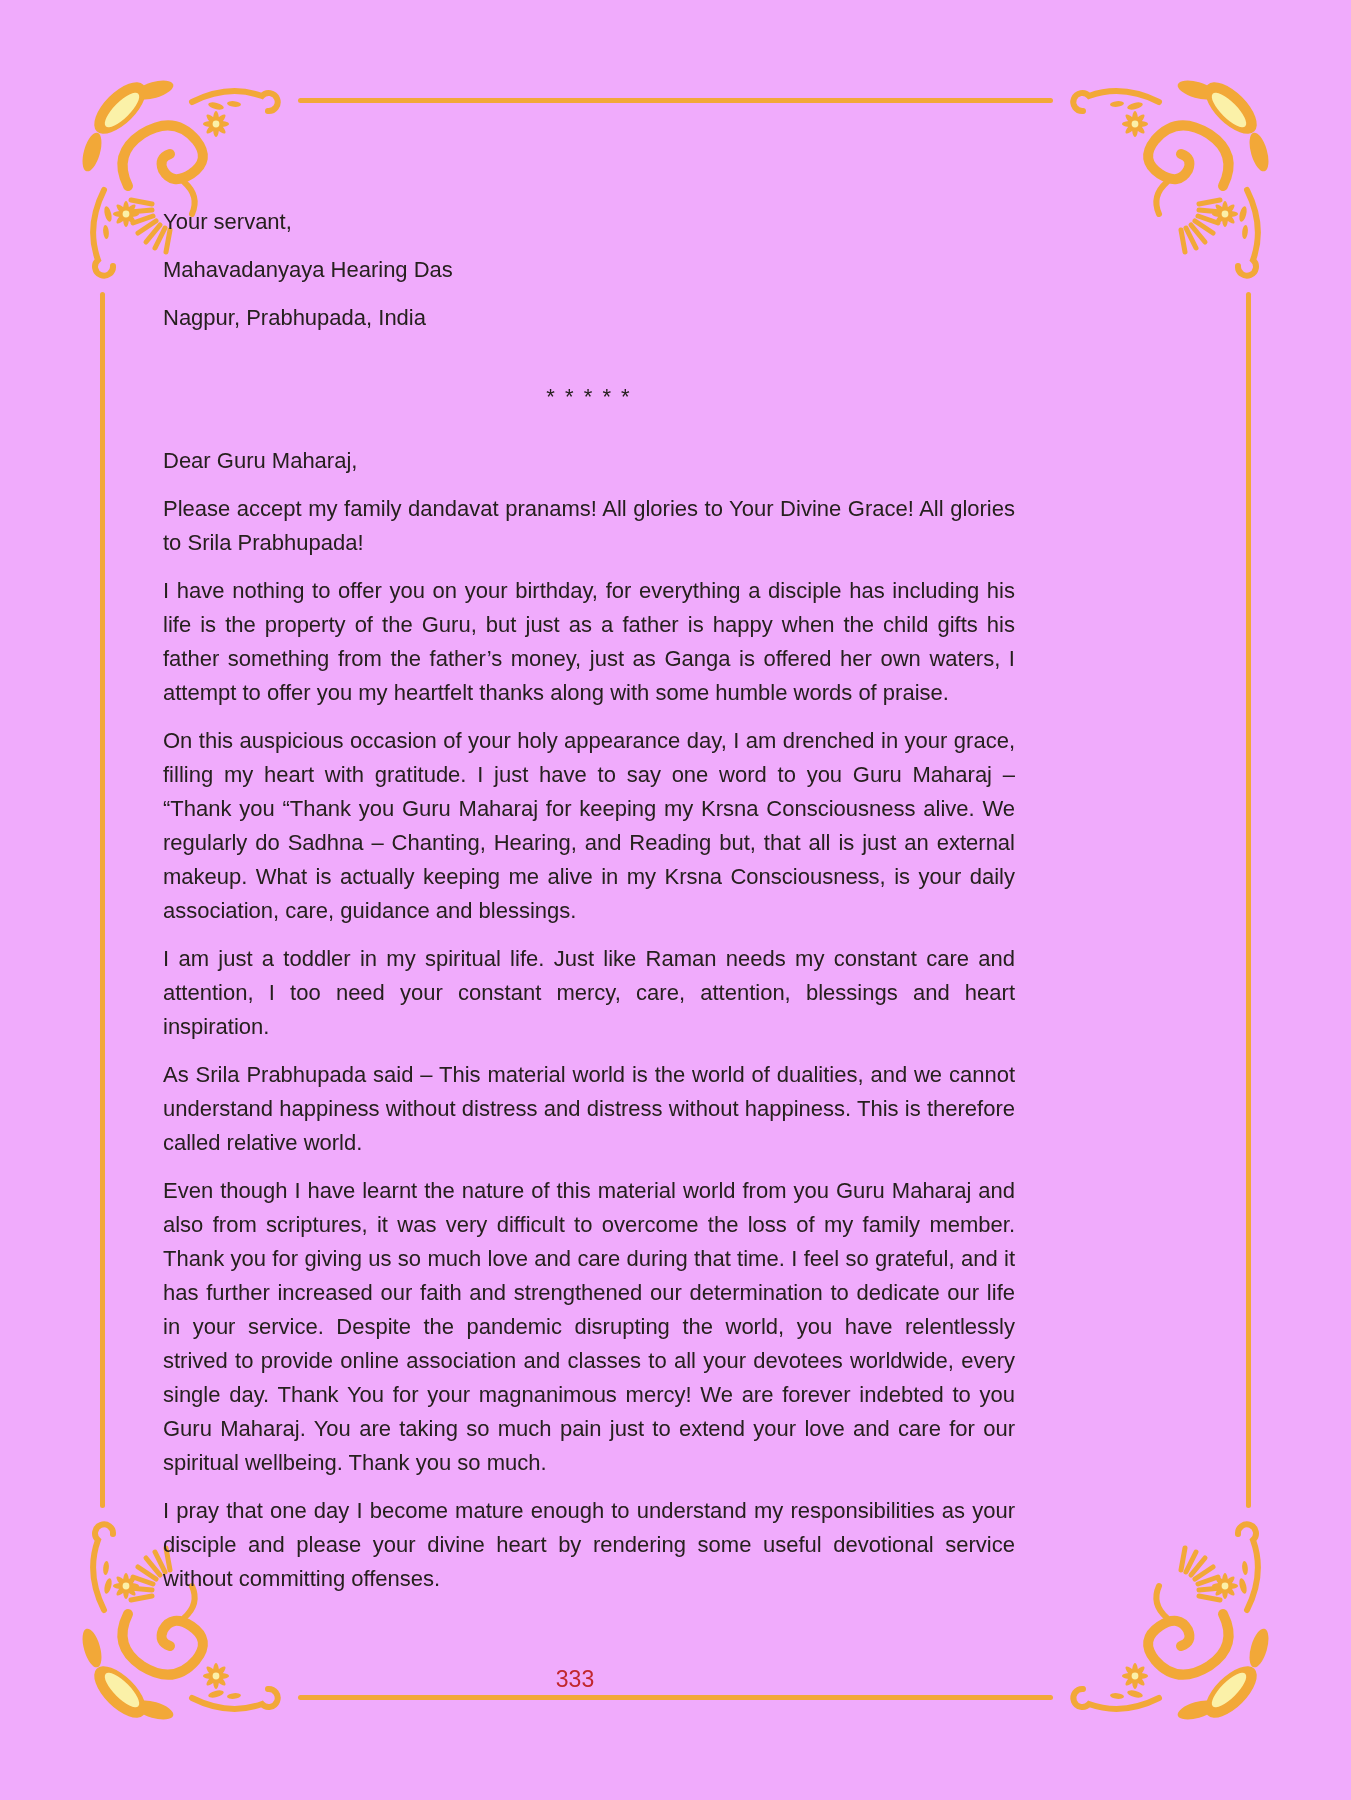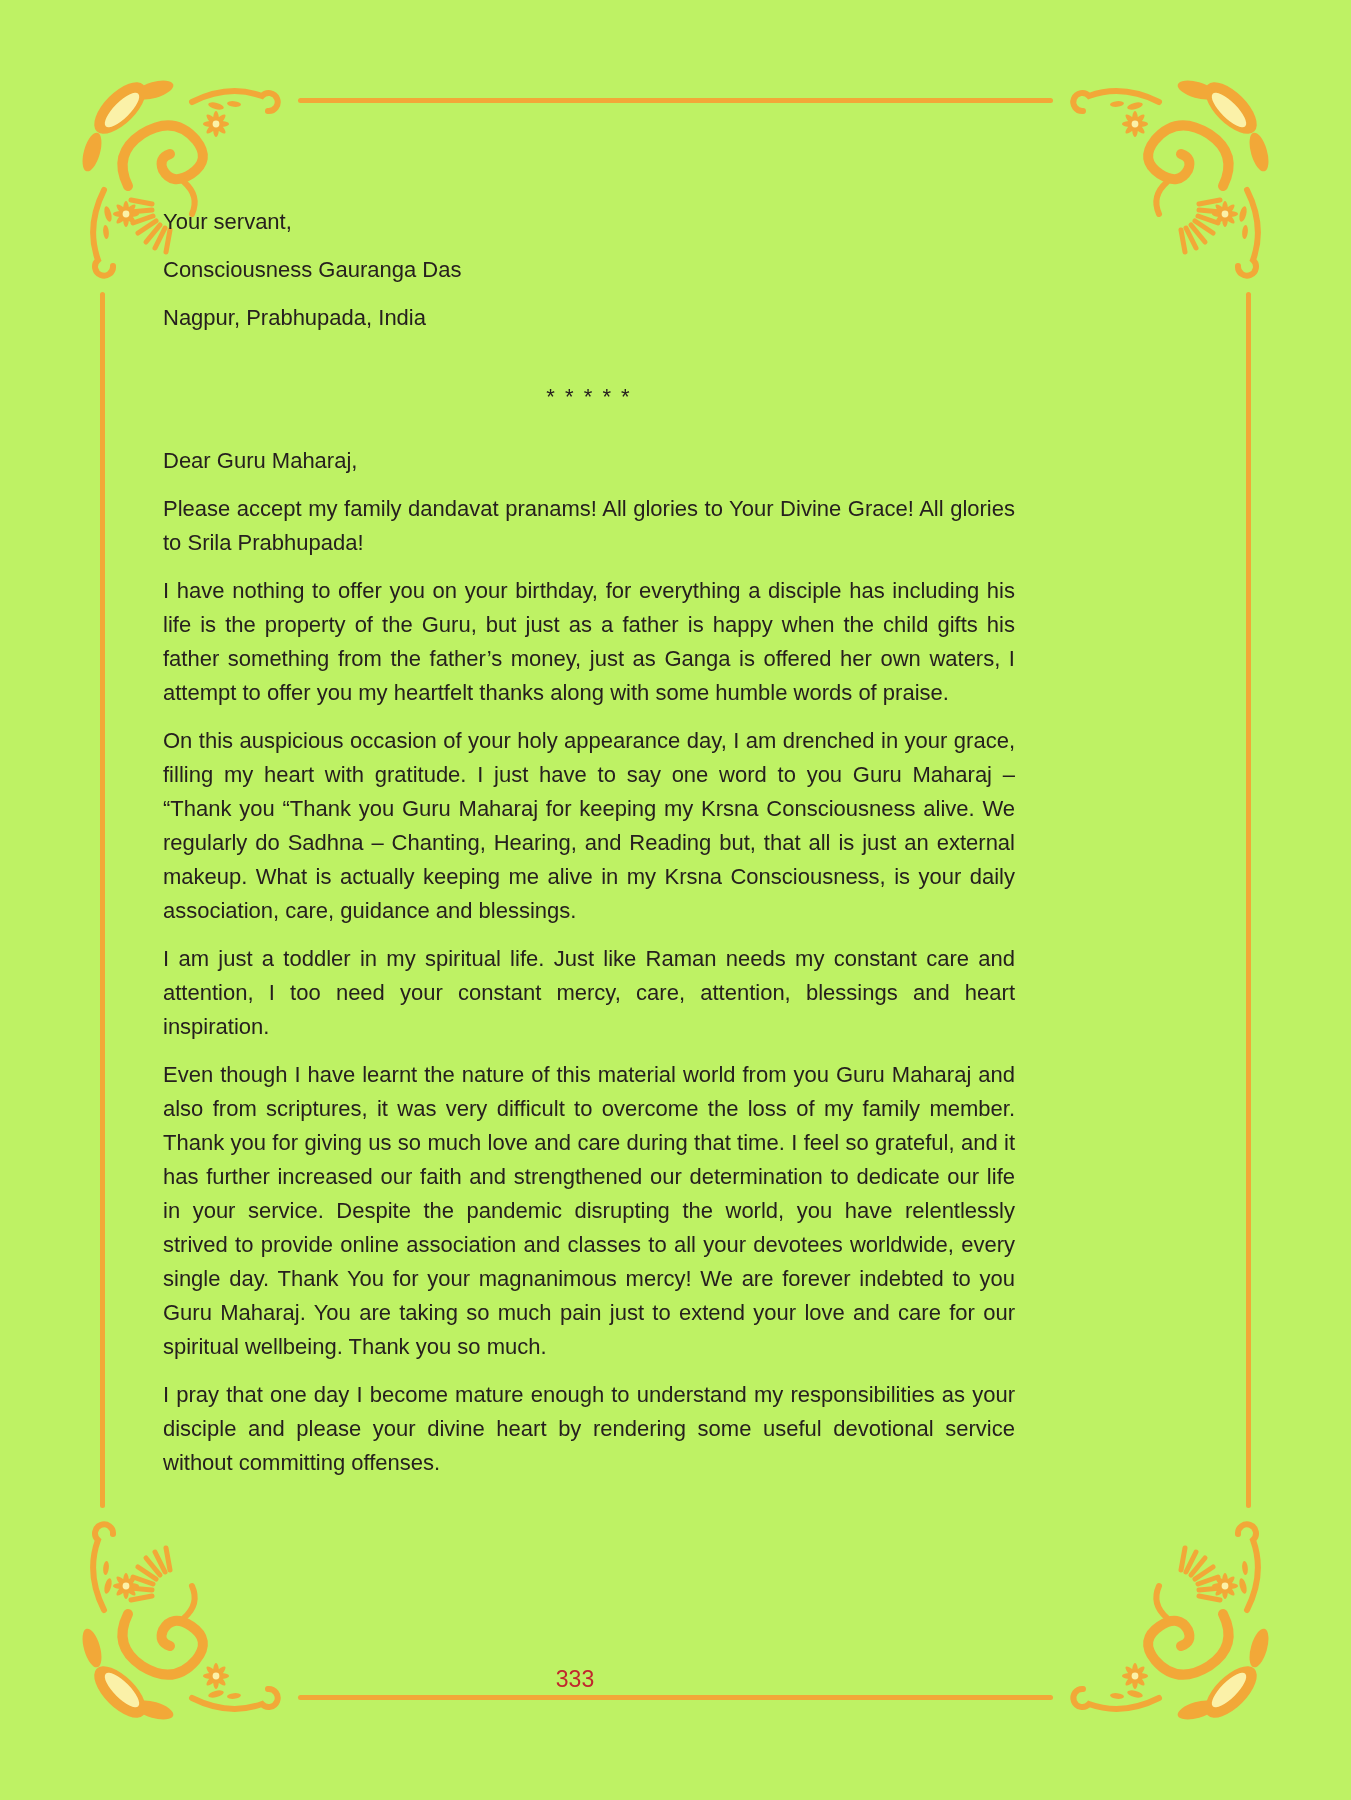--- a/index.html
+++ b/index.html
@@ -3,21 +3,21 @@
 <meta charset="utf-8">
 <style>
   html,body{margin:0;padding:0;}
   body{
     font-family:"Liberation Sans","DejaVu Sans",sans-serif;
     background:#FBF1A8;
   }
   .page{
     position:relative;
     width:1351px;height:1800px;
-    background:#bef264;
+    background:#f0abfc;
     overflow:hidden;
   }
   
   .frame-line{position:absolute;background:#F2A838;border-radius:3px;}
   .line-top   {left:298px;top:98px;width:755px;height:5px;}
   .line-bottom{left:298px;top:1695px;width:755px;height:5px;}
   .line-left  {left:100px;top:292px;width:5px;height:1216px;}
   .line-right {left:1246px;top:292px;width:5px;height:1216px;}
   .corner{position:absolute;width:230px;height:230px;}
   .corner.tl{left:64px;top:62px;}
@@ -109,30 +109,31 @@
     </svg>
   <svg class="corner bl">
       <use href="#corner-ornament"></use>
     </svg>
   <svg class="corner br">
       <use href="#corner-ornament"></use>
     </svg>
 
   <div class="letter">
     <p class="closing-line">Your servant,</p>
-    <p class="closing-line">Consciousness Gauranga Das</p>
+    <p class="closing-line">Mahavadanyaya Hearing Das</p>
     <p class="closing-line">Nagpur, Prabhupada, India</p>
 
     <p class="separator">* * * * *</p>
 
     <p class="salutation">Dear Guru Maharaj,</p>
 
     <p class="para">Please accept my family dandavat pranams! All glories to Your Divine Grace! All glories to Srila Prabhupada!</p>
     <p class="para">I have nothing to offer you on your birthday, for everything a disciple has including his life is the property of the Guru, but just as a father is happy when the child gifts his father something from the father’s money, just as Ganga is offered her own waters, I attempt to offer you my heartfelt thanks along with some humble words of praise.</p>
     <p class="para">On this auspicious occasion of your holy appearance day, I am drenched in your grace, filling my heart with gratitude. I just have to say one word to you Guru Maharaj – “Thank you “Thank you Guru Maharaj for keeping my Krsna Consciousness alive. We regularly do Sadhna – Chanting, Hearing, and Reading but, that all is just an external makeup. What is actually keeping me alive in my Krsna Consciousness, is your daily association, care, guidance and blessings.</p>
     <p class="para">I am just a toddler in my spiritual life. Just like Raman needs my constant care and attention, I too need your constant mercy, care, attention, blessings and heart inspiration.</p>
+    <p class="para">As Srila Prabhupada said – This material world is the world of dualities, and we cannot understand happiness without distress and distress without happiness. This is therefore called relative world.</p>
     <p class="para">Even though I have learnt the nature of this material world from you Guru Maharaj and also from scriptures, it was very difficult to overcome the loss of my family member. Thank you for giving us so much love and care during that time. I feel so grateful, and it has further increased our faith and strengthened our determination to dedicate our life in your service. Despite the pandemic disrupting the world, you have relentlessly strived to provide online association and classes to all your devotees worldwide, every single day. Thank You for your magnanimous mercy! We are forever indebted to you Guru Maharaj. You are taking so much pain just to extend your love and care for our spiritual wellbeing. Thank you so much.</p>
     <p class="para">I pray that one day I become mature enough to understand my responsibilities as your disciple and please your divine heart by rendering some useful devotional service without committing offenses.</p>
   </div>
 
   <div class="page-number">333</div>
 
 </div>
 
 </body></html>

